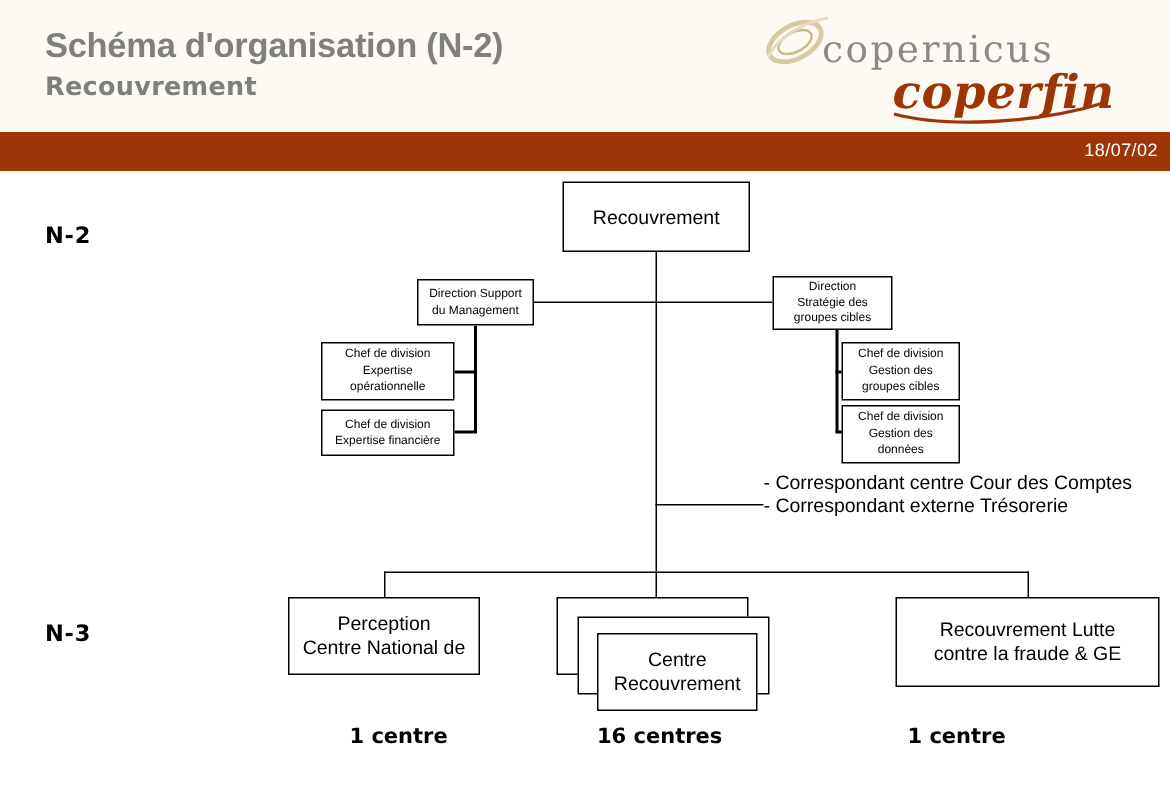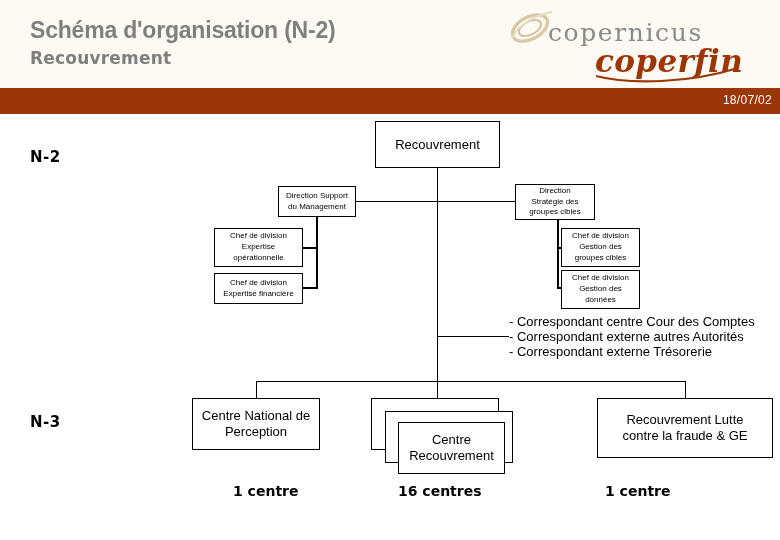--- a/index.html
+++ b/index.html
@@ -181,28 +181,27 @@
   <div class="box box-chef" style="left:561px;top:270px;width:79px;height:39px;">
     <div>
       <div>Chef de division</div>
       <div>Gestion des</div>
       <div>données</div>
     </div>
   </div>
 
   <div class="corr">
     <div>- Correspondant centre Cour des Comptes</div>
-    <div>- Correspondant externe autres Autorités</div>
     <div>- Correspondant externe Trésorerie</div>
   </div>
 
   <div class="box box-n3" style="left:192px;top:398px;width:128px;height:52px;">
     <div>
+      <div>Perception</div>
       <div>Centre National de</div>
-      <div>Perception</div>
     </div>
   </div>
   <div class="cap" style="left:233px;top:483px;">1 centre</div>
 
   <div class="box" style="left:371px;top:398px;width:128px;height:52px;z-index:2;"></div>
   <div class="box" style="left:385px;top:411px;width:128px;height:52px;z-index:2;"></div>
   <div class="box box-n3" style="left:398px;top:422px;width:107px;height:52px;z-index:4;">
     <div>
       <div>Centre</div>
       <div>Recouvrement</div>

